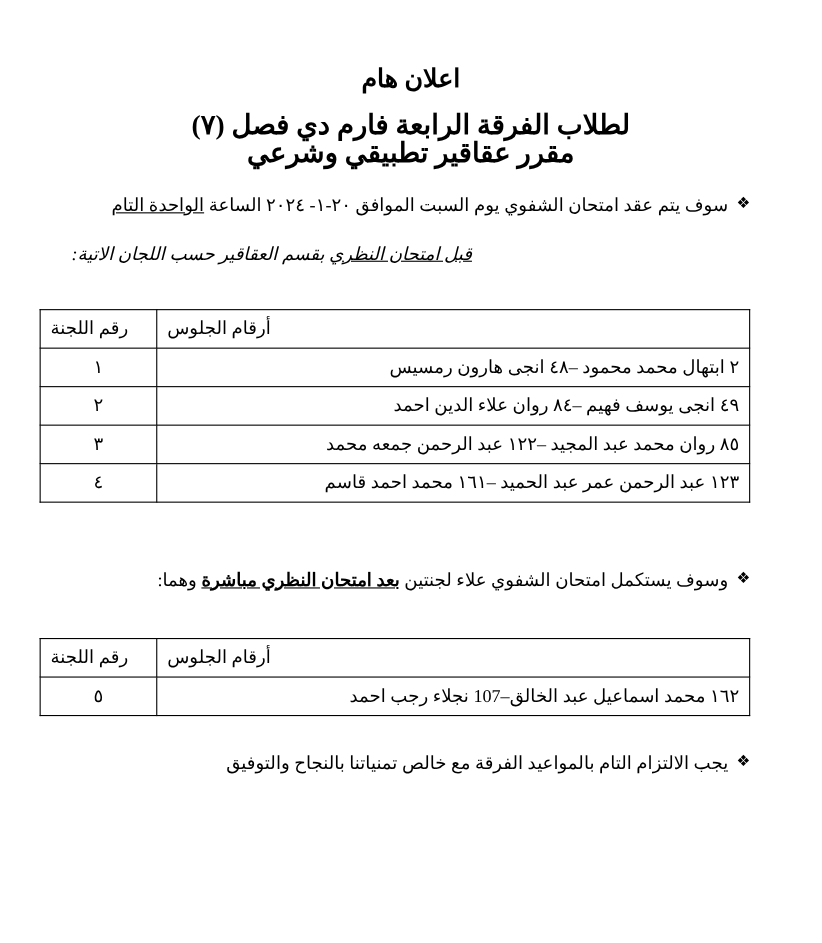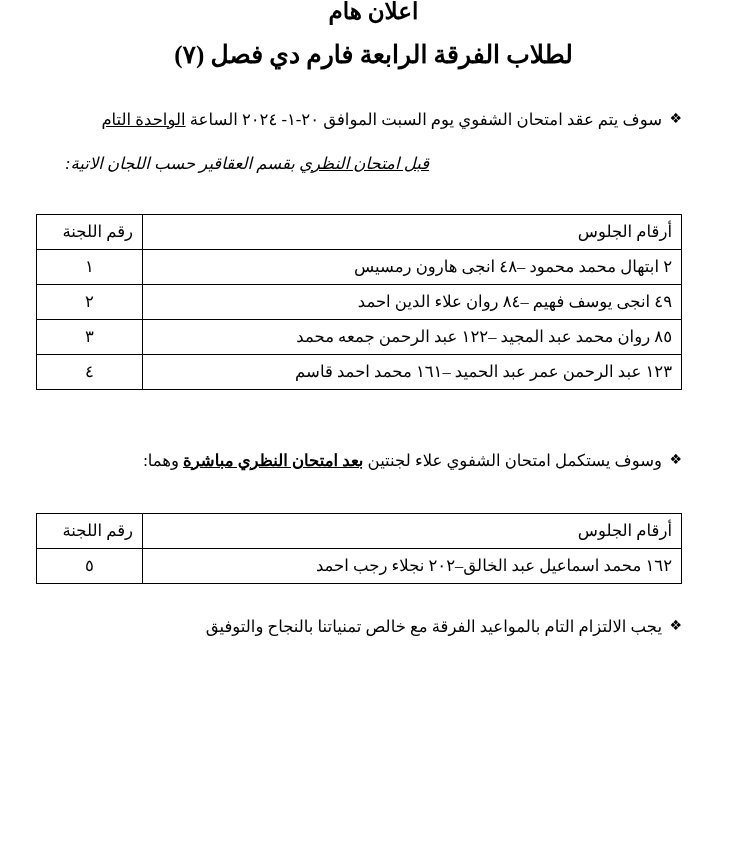--- a/index.html
+++ b/index.html
@@ -18,34 +18,34 @@
   }
   .page {
     width: 747px;
     height: 857px;
     position: relative;
     box-sizing: border-box;
   }
 
   
   .titles {
+    padding-top: 60px;
     text-align: center;
   }
   .title-line {
     font-weight: bold;
     line-height: 1.0;
     letter-spacing: 0.5px;
   }
   .title-1 {
     font-size: 23px;
     margin-bottom: 19px;
   }
   .title-2 {
     font-size: 25px;
-    margin-bottom: 18px;
   }
   .title-3 {
     font-size: 25px;
     margin-bottom: 0;
   }
 
   
   .content {
     padding: 0 65px 0 65px;
   }
@@ -87,39 +87,40 @@
     font-size: 16.5px;
   }
   table.lijan td, table.lijan th {
     border: 1px solid #000000;
     padding: 7px 9px;
     vertical-align: middle;
     font-weight: normal;
   }
   .col-no  { width: 87px;  text-align: center; }
   .col-seats { width: 520px; text-align: center; }
-  th.col-no, th.col-seats { text-align: right; }
+  th.col-no, th.col-seats { text-align: left; }
   td.seat-cell { text-align: right; }
   .seat-lines { line-height: 1.7; }
 
   .gap-1 { height: 22px; }
   .gap-2 { height: 58px; }
   .gap-3 { height: 40px; }
   .gap-4 { height: 30px; }
 
   .final-row { font-size: 16.5px; }
 </style>
 </head>
 <body>
 
 <div class="page">
 
   <div class="titles">
     <div class="title-line title-1">اعلان  هام</div>
     <div class="title-line title-2">لطلاب الفرقة الرابعة فارم دي فصل (٧)</div>
+    <div class="title-line title-3">مقرر  عقاقير تطبيقي وشرعي</div>
   </div>
 
   <div class="gap-1"></div>
 
   <div class="content">
 
     <div class="bullet-row">
       <span class="bullet-mark">❖</span>
       <span class="bullet-text"><span>سوف يتم عقد امتحان الشفوي يوم السبت الموافق ٢٠-١- ٢٠٢٤ الساعة </span><span class="u">الواحدة التام</span></span>
     </div>
@@ -166,21 +167,21 @@
 
     <table class="lijan">
       <thead>
         <tr>
           <th class="col-seats">أرقام الجلوس</th>
           <th class="col-no">رقم اللجنة</th>
         </tr>
       </thead>
       <tbody>
         <tr>
-          <td class="col-seats seat-cell">١٦٢ محمد اسماعيل عبد الخالق–٢٠٢ نجلاء رجب احمد</td>
+          <td class="col-seats seat-cell">١٦٢ محمد اسماعيل عبد الخالق–107 نجلاء رجب احمد</td>
           <td class="col-no">٥</td>
         </tr>
       </tbody>
     </table>
 
     <div class="gap-4"></div>
 
     <div class="bullet-row final-row">
       <span class="bullet-mark">❖</span>
       <span class="bullet-text">يجب الالتزام التام بالمواعيد الفرقة مع خالص تمنياتنا بالنجاح والتوفيق</span>

